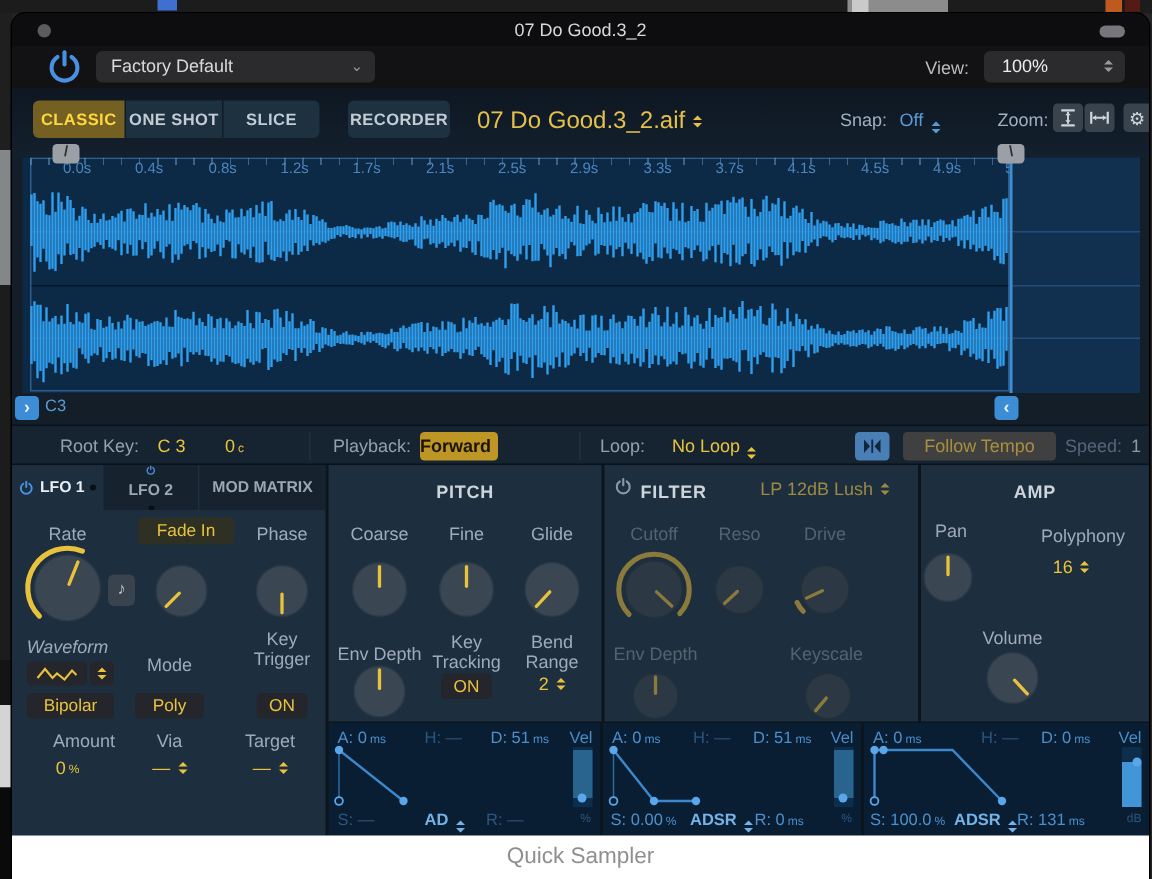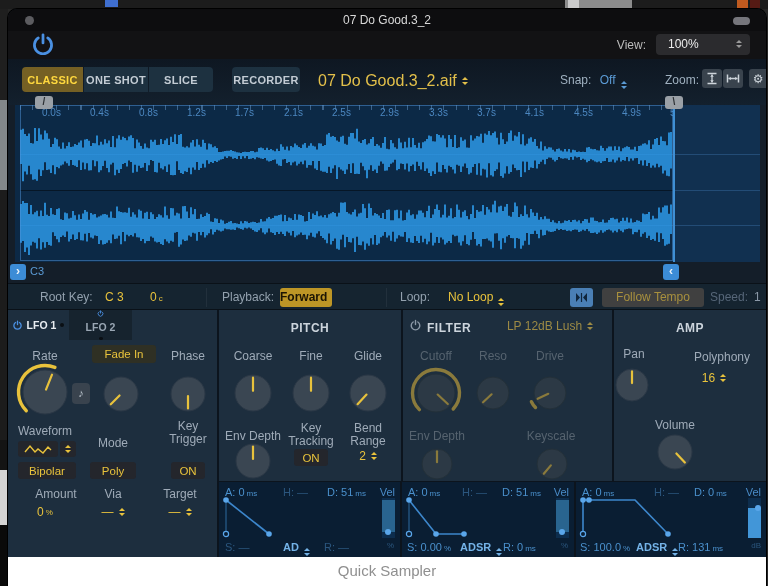--- a/index.html
+++ b/index.html
@@ -137,20 +137,24 @@
       <div class="t">07 Do Good.3_2</div>
       <div class="win-pill"></div>
     </div>
 
     <div id="header">
       <div class="abs" style="left:22px;top:1px;">
         <svg width="26" height="26" viewBox="0 0 20 20">
           <path d="M10 2.2 v6.2" stroke="#4a90e2" stroke-width="2.1" stroke-linecap="round" fill="none"></path>
           <path d="M6.4 4.6 a6.6 6.6 0 1 0 7.2 0" stroke="#4a90e2" stroke-width="2.1" stroke-linecap="round" fill="none"></path>
         </svg>
+      </div>
+      <div class="preset">
+        <span>Factory Default</span>
+        <span class="chev">⌄</span>
       </div>
       <div class="viewlbl">View:</div>
       <div class="viewbox">
         <span>100%</span>
         <span class="st" style="position:absolute;right:8px;top:6px;color:#9a9a9a;">
             <i class="u"></i>
             <i class="d"></i>
           </span>
       </div>
     </div>
@@ -277,41 +281,44 @@
         <span>LFO 1</span>
           <span class="dot"></span>
       </div>
       <div class="lfotab" style="left:61px;width:63px;flex-direction:column;">
         <svg width="11" height="11" viewBox="0 0 20 20">
             <path d="M10 2.2v6.2M6.4 4.6a6.6 6.6 0 1 0 7.2 0" stroke="#4a90e2" stroke-width="2.4" stroke-linecap="round" fill="none"></path>
           </svg>
         <span>LFO 2</span>
           <span class="dot"></span>
       </div>
+      <div class="lfotab" style="left:125px;width:84px;">
+        <span>MOD MATRIX</span>
+      </div>
 
       <div class="lbl" style="left:12px;top:39px;width:50px;">Rate</div>
       <div class="valbtn" style="left:84px;top:35px;width:64px;height:18px;background:#2f3024;">Fade In</div>
       <div class="lbl" style="left:155px;top:39px;width:50px;">Phase</div>
 
       <div class="knob" style="left:6px;top:51px;"><svg width="62" height="62" viewBox="0 0 62 62">
             <circle cx="31" cy="31" r="22" fill="#3a4652" stroke="#2b3846" stroke-width="1"></circle>
             <path d="M 12.261670298556488 49.738329701443504 A 26.5 26.5 0 0 1 40.92707472552167 6.429627853980133" fill="none" stroke="#e8c23c" stroke-width="3.4" stroke-linecap="round"></path>
             <line x1="31.988961406618007" y1="28.552234623943683" x2="38.005143296877556" y2="13.661661919601077" stroke="#e8c23c" stroke-width="2.2" stroke-linecap="round"></line>
           </svg></div>
       <div class="notebtn" style="left:64px;top:73px;"><span>♪</span></div>
       <div class="knob" style="left:87px;top:58px;"><svg width="52" height="52" viewBox="0 0 52 52">
             <circle cx="26" cy="26" r="17" fill="#3a4652" stroke="#2b3846" stroke-width="1"></circle>
             <line x1="24.557502166379443" y1="27.442497833620557" x2="15.782307011854389" y2="36.217692988145615" stroke="#e8c23c" stroke-width="2.2" stroke-linecap="round"></line>
           </svg></div>
       <div class="knob" style="left:154px;top:58px;"><svg width="52" height="52" viewBox="0 0 52 52">
             <circle cx="26" cy="26" r="17" fill="#3a4652" stroke="#2b3846" stroke-width="1"></circle>
             <line x1="26" y1="28.04" x2="26" y2="40.45" stroke="#e8c23c" stroke-width="2.2" stroke-linecap="round"></line>
           </svg></div>
 
-      <div class="lbl" style="left:2px;top:114px;width:70px;">Waveform</div>
+      <div class="lbl" style="left:2px;top:114px;width:70px;font-style:italic;">Waveform</div>
       <div class="lbl" style="left:80px;top:126px;width:50px;">Mode</div>
       <div class="lbl" style="left:152px;top:110px;width:56px;line-height:13px;">Key Trigger</div>
 
       <div class="valbtn" style="left:10px;top:131px;width:40px;height:16px;">
         <svg width="28" height="11" viewBox="0 0 28 11">
           <polyline points="1,8 6,2 11,8 14,5 19,9 24,3 27,6" fill="none" stroke="#e9c33c" stroke-width="1.4"></polyline>
         </svg>
       </div>
       <div class="valbtn" style="left:52px;top:131px;width:16px;height:16px;">
           <span class="st" style="margin:0">

